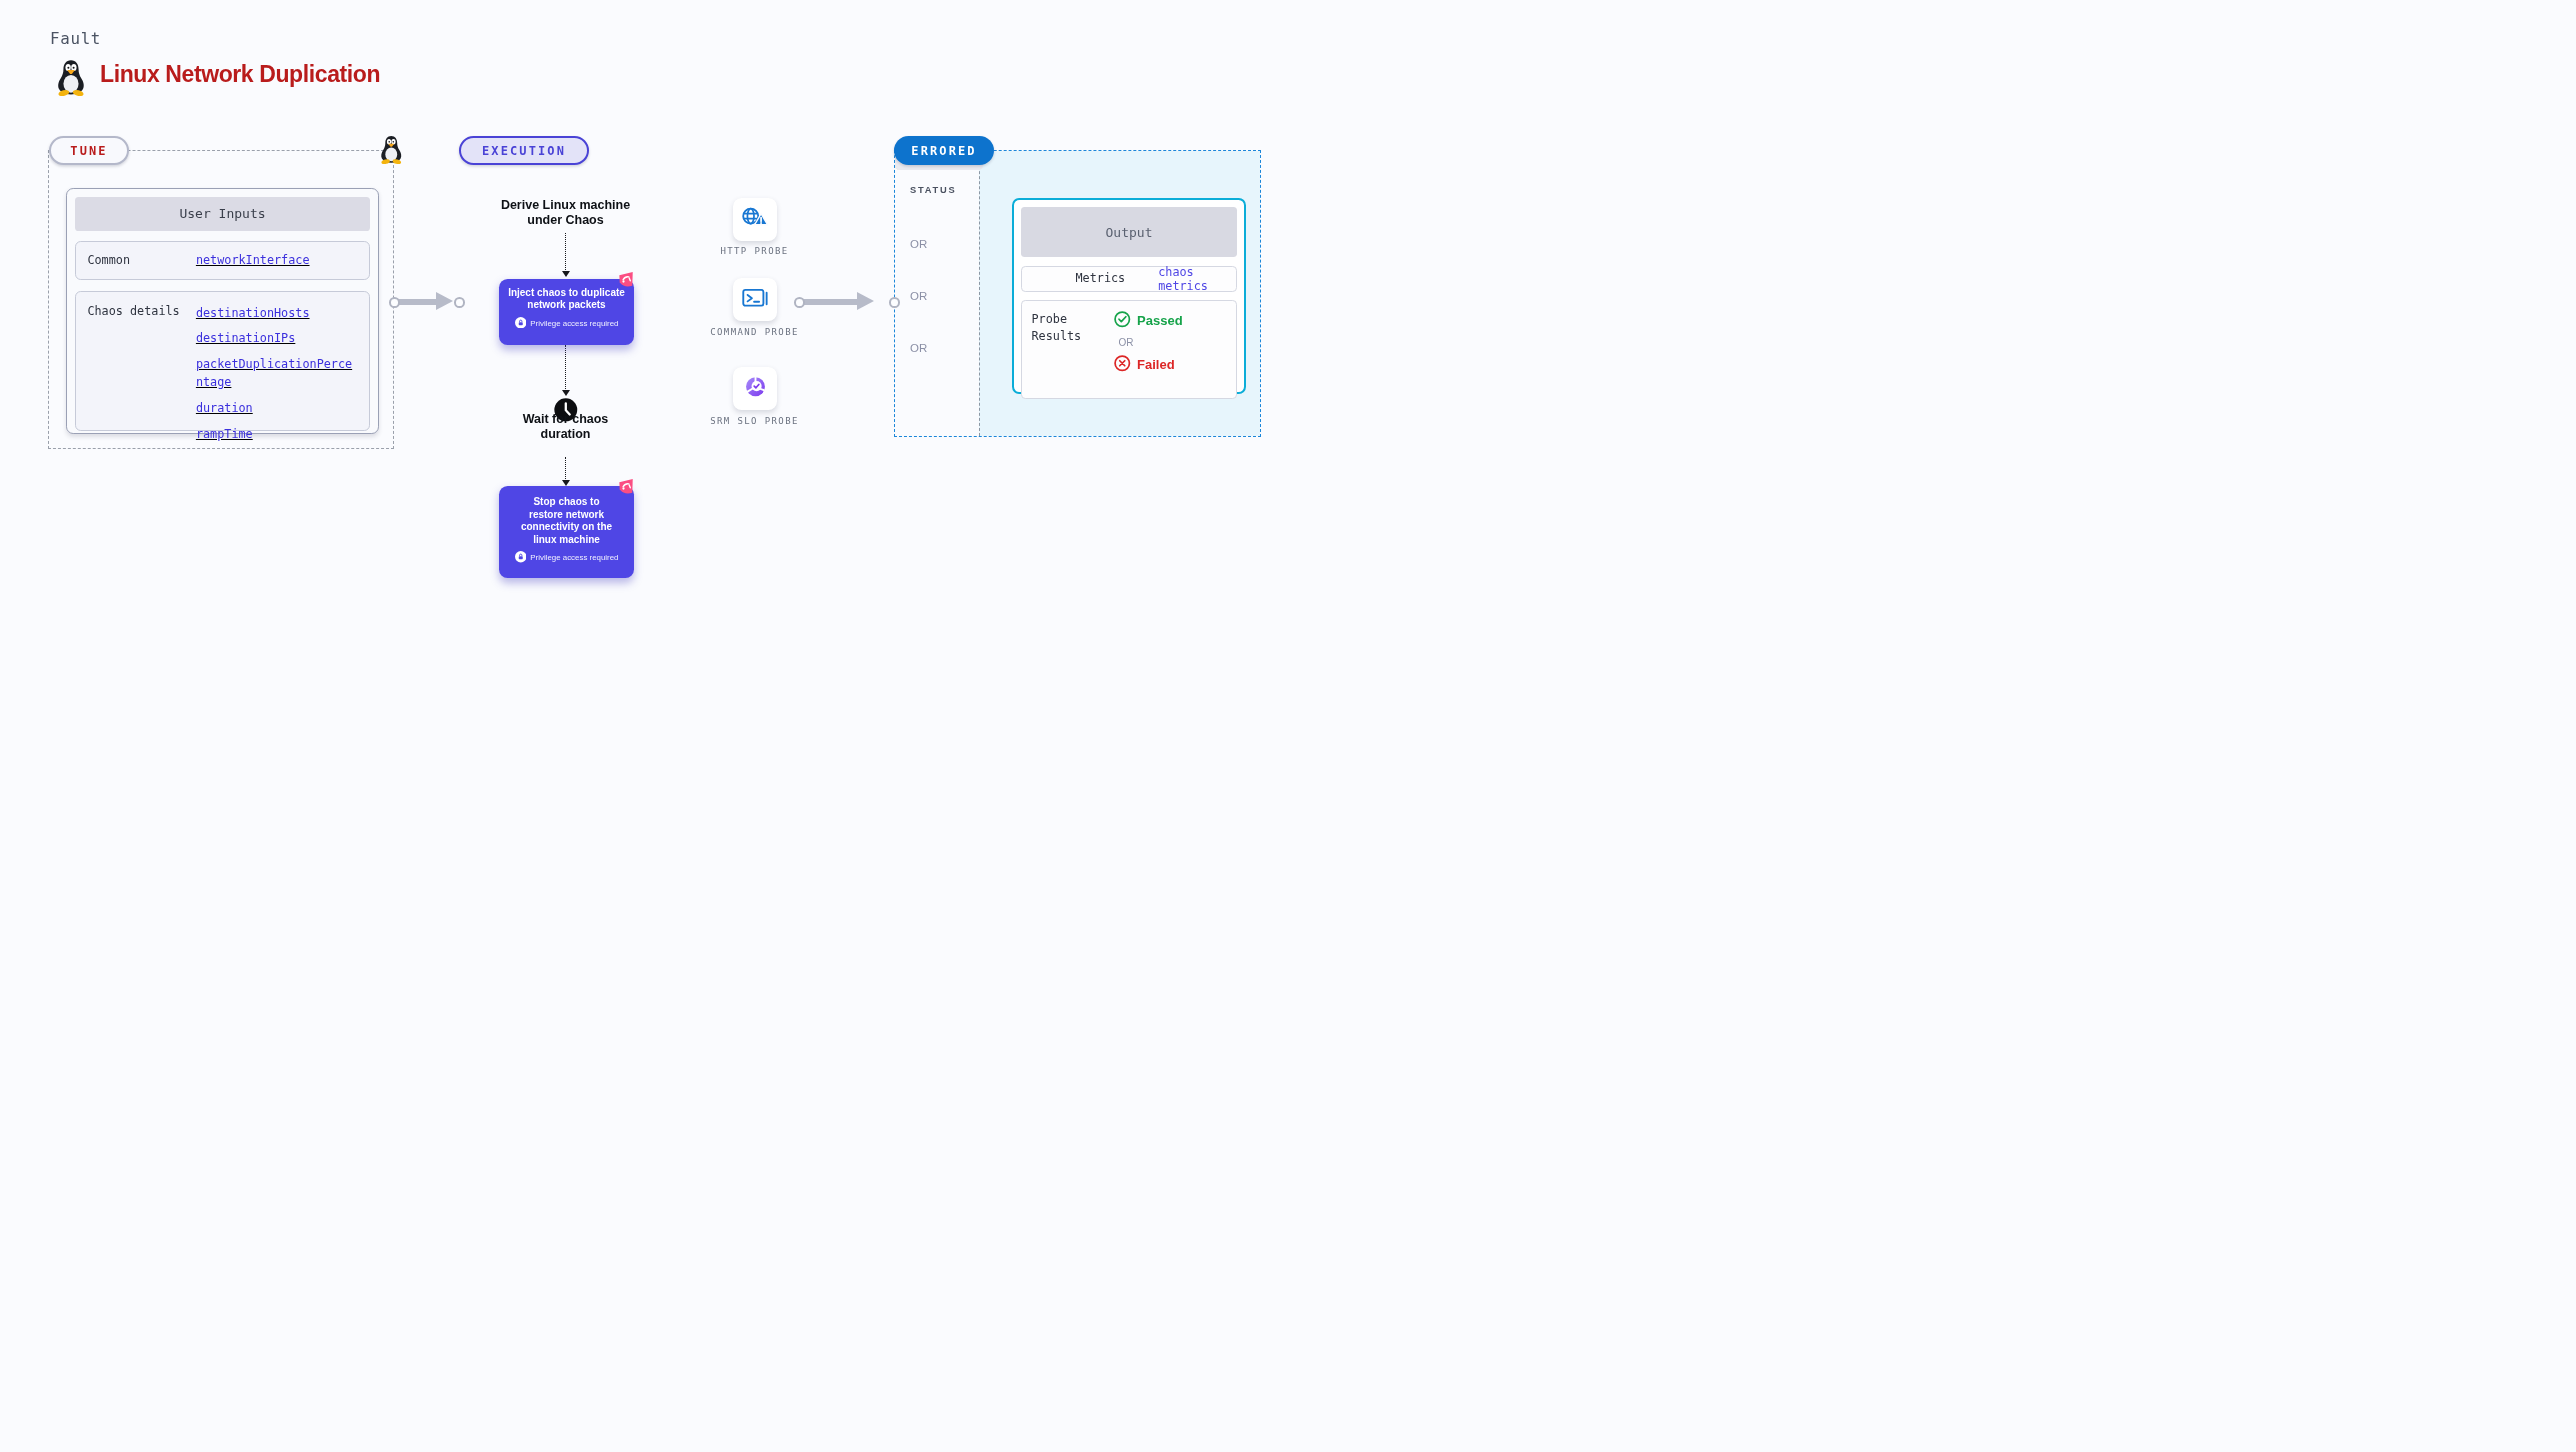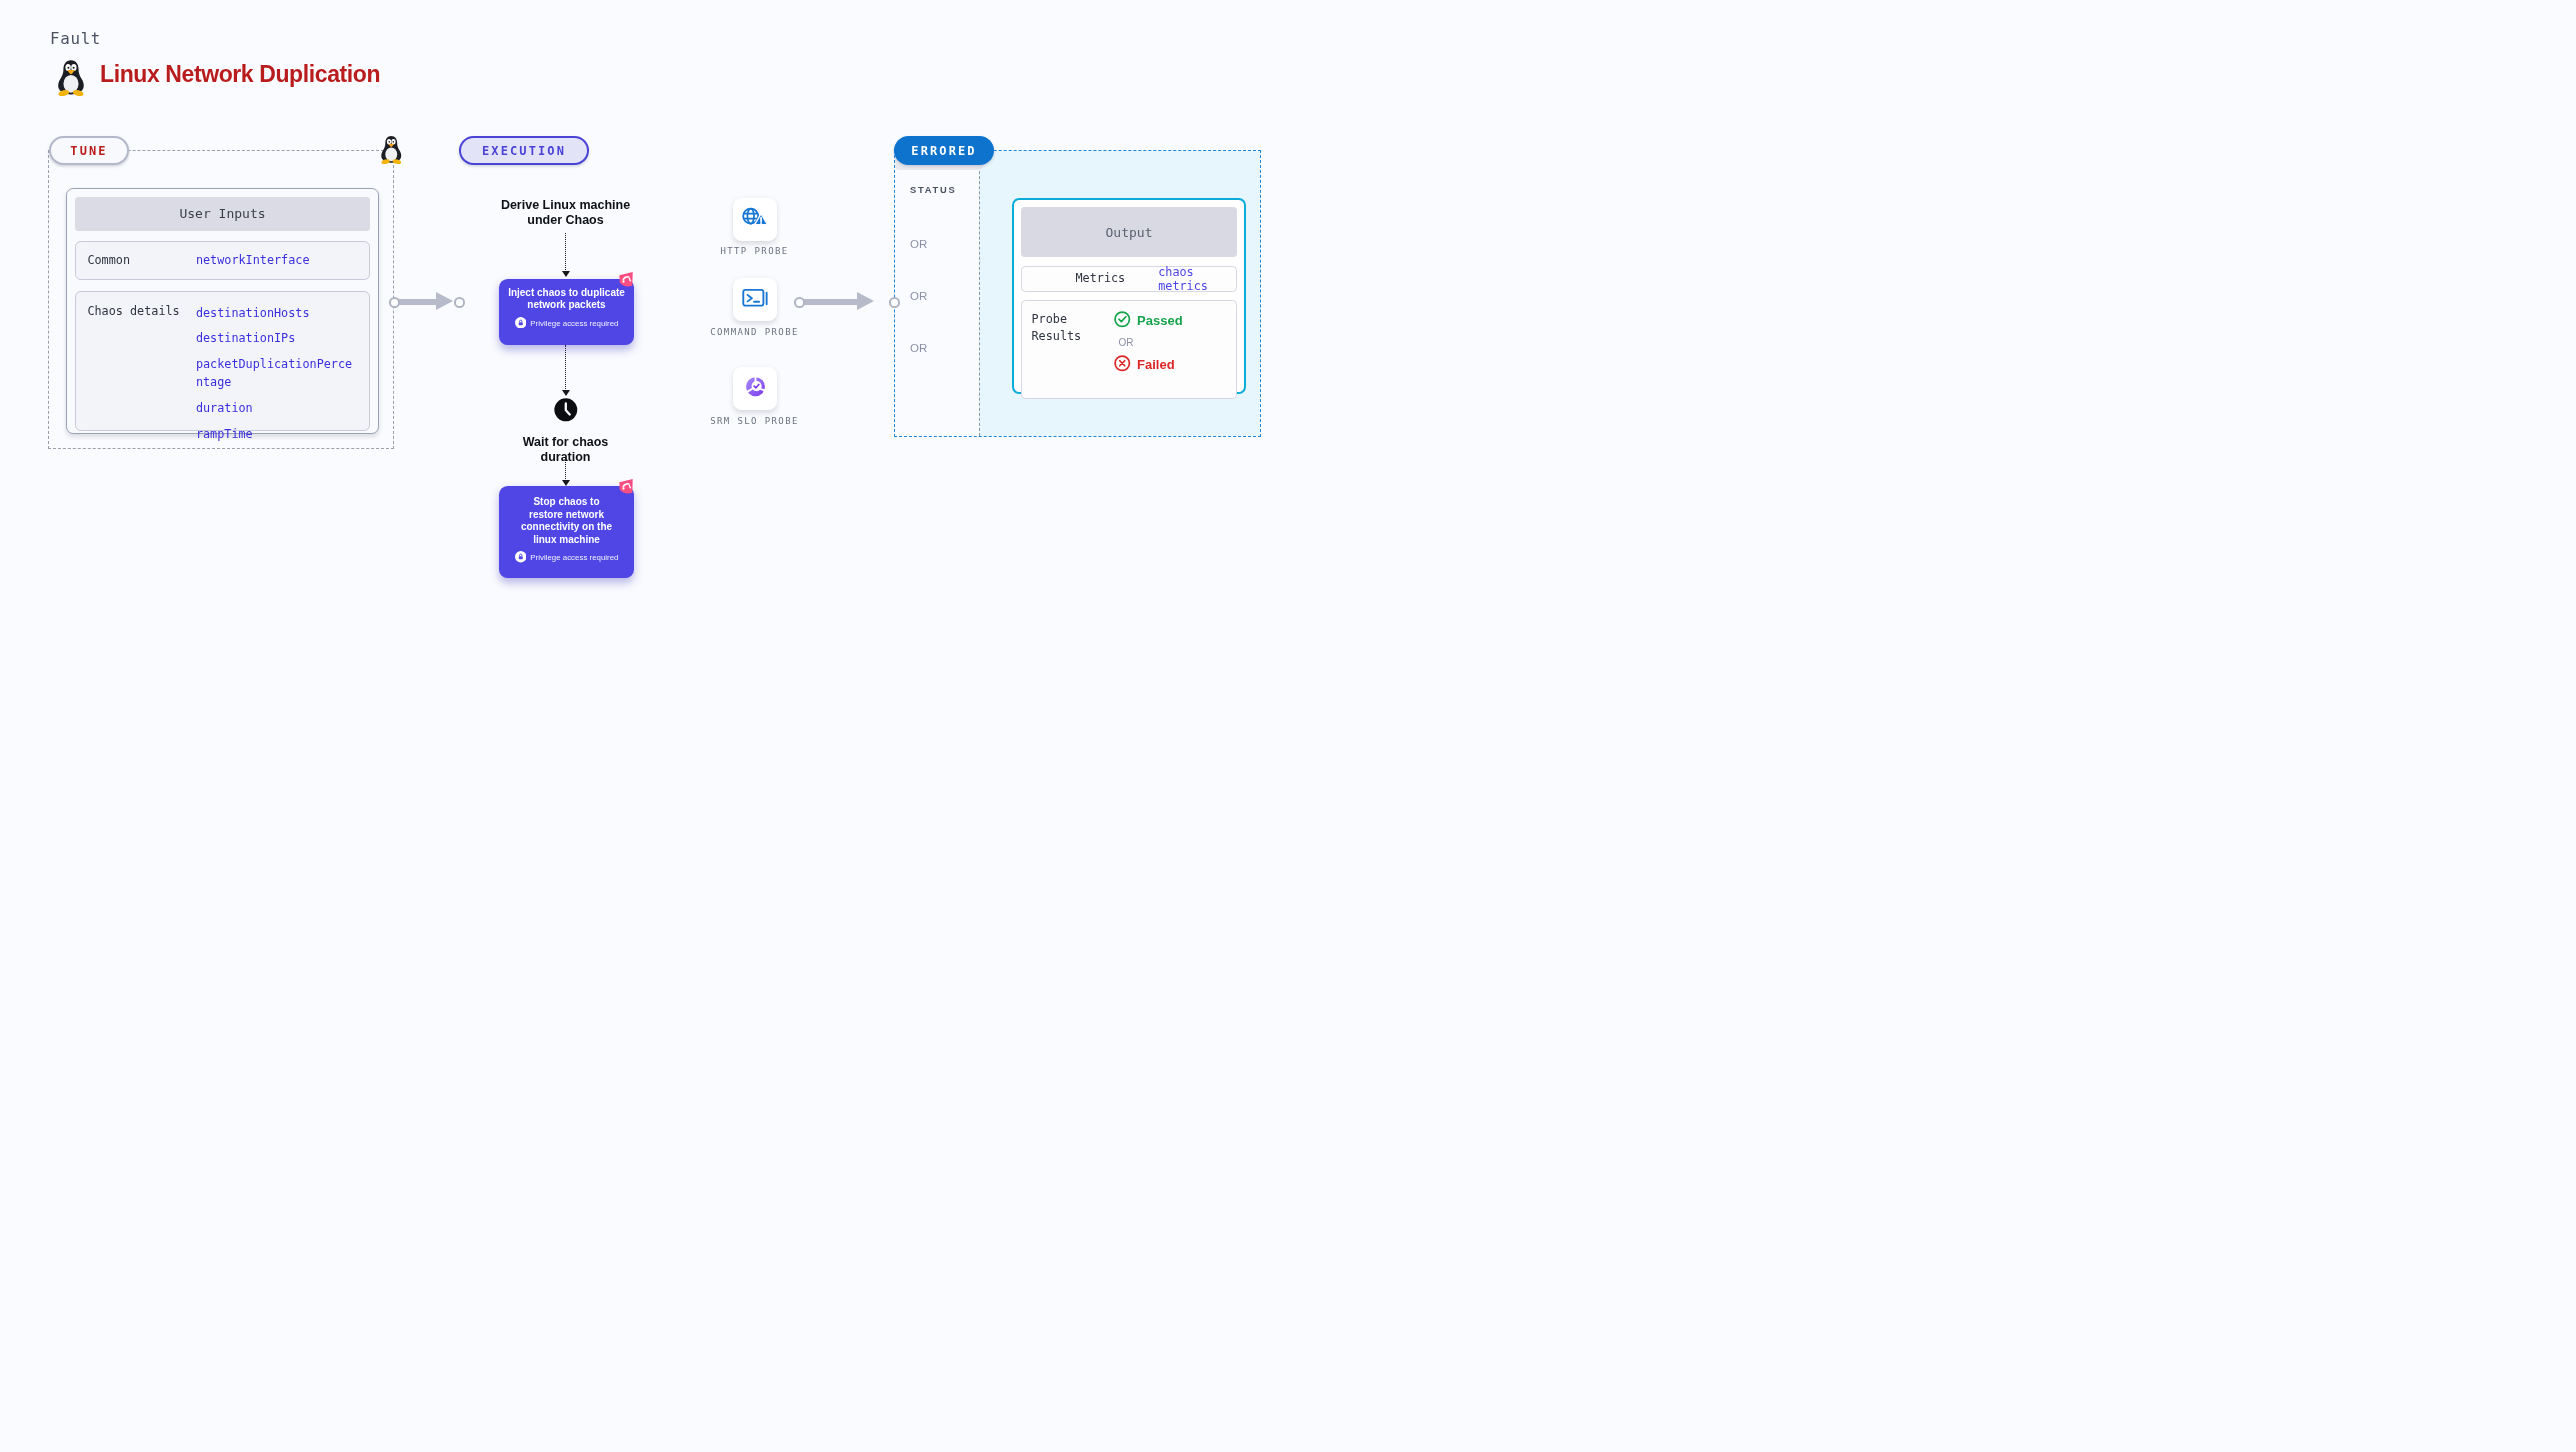--- a/index.html
+++ b/index.html
@@ -46,21 +46,21 @@
     background:#f9fafd; border:1.4px solid #9aa0b5; border-radius:7.2px;
     box-shadow:0 2.1px 4.3px rgba(40,45,70,.14); padding:7.9px; }
   .ui-header { height:34px; background:#dbdbe5; border-radius:3.6px;
     display:flex; align-items:center; justify-content:center;
     font-size:13px; color:#3a3f4b; }
   .ui-row { border:1.1px solid #c6cad8; border-radius:5.7px; background:#f3f4fa;
     display:flex; }
   .ui-row1 { margin-top:10px; height:39px; align-items:center; }
   .ui-row2 { margin-top:10.7px; height:140px; align-items:flex-start; padding-top:12px; }
   .ui-label { flex:0 0 120px; padding-left:11.5px; font-size:11.8px; color:#2f3440; }
-  .ui-values { flex:1; padding-right:5.7px; }
+  .ui-values { flex:1; padding-right:5.7px;text-decoration:underline; }
   .ui-value { font-size:11.8px; color:#3b30dd; line-height:18px; margin-bottom:7.9px;
     word-break:break-all; max-width:160px; }
   .ui-row1 .ui-value { margin-bottom:0; }
 
   
   .flow-text { width:179px; text-align:center; font-size:12.5px; font-weight:bold;
     color:#0e1116; line-height:15px; }
   .dotted-arrow { width:0; border-left:1.8px dotted #17181c; }
   .dotted-head { width:0; height:0; border-left:4.3px solid transparent;
     border-right:4.3px solid transparent; border-top:6.4px solid #17181c; }
@@ -203,21 +203,21 @@
 
   <div class="abs dotted-arrow" style="left:565px; top:345px; height:46px;"></div>
   <div class="abs dotted-head" style="left:562px; top:390px;"></div>
 
   <span class="abs" style="left:554px; top:398px;">
     <svg width="23.6" height="23.6" viewBox="0 0 33 33">
       <circle cx="16.5" cy="16.5" r="16" fill="#0c0d10"></circle>
       <path d="M16.5 17 V7.5 M16.5 17 l5.5 6" stroke="#ffffff" stroke-width="3.2" stroke-linecap="round"></path>
     </svg>
   </span>
-  <div class="abs flow-text" style="left:512px; top:435px; width:107px;">
+  <div class="abs flow-text" style="left:512px; top:412px; width:107px;">
     <span style="display:block">Wait for chaos</span>
     <span style="display:block">duration</span>
   </div>
   <div class="abs dotted-arrow" style="left:565px; top:457px; height:23.6px;"></div>
   <div class="abs dotted-head" style="left:562px; top:480px;"></div>
 
   <div class="abs step-box" style="left:499px; top:486px; height:92px; padding-top:10px;">
     <span class="step-line">Stop chaos to</span>
     <span class="step-line">restore network</span>
     <span class="step-line">connectivity on the</span>

